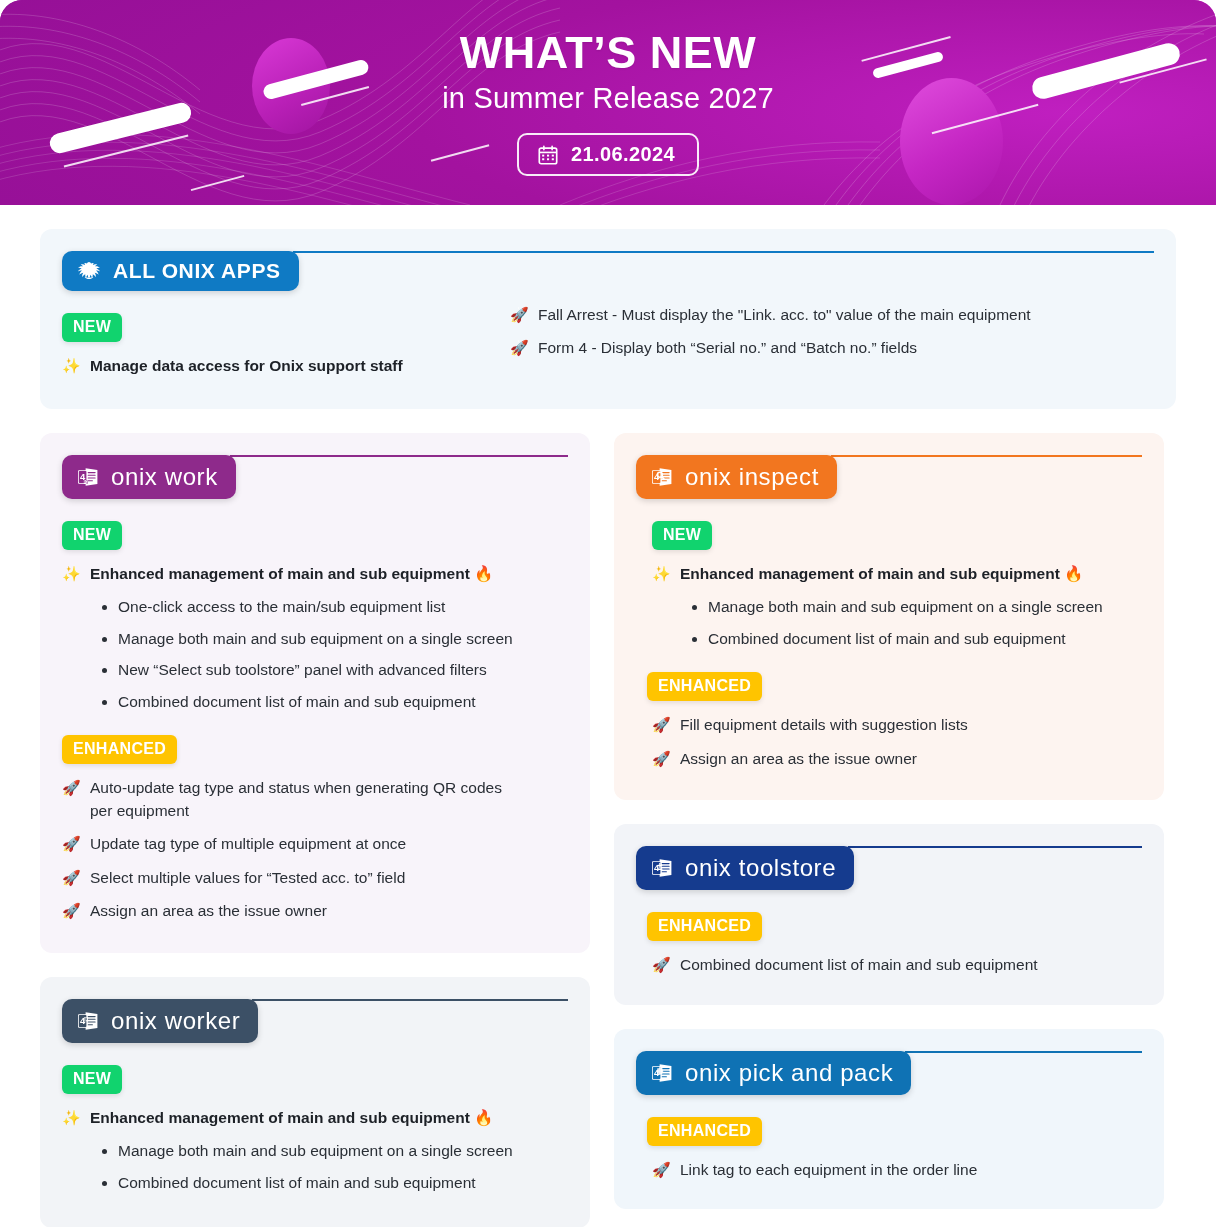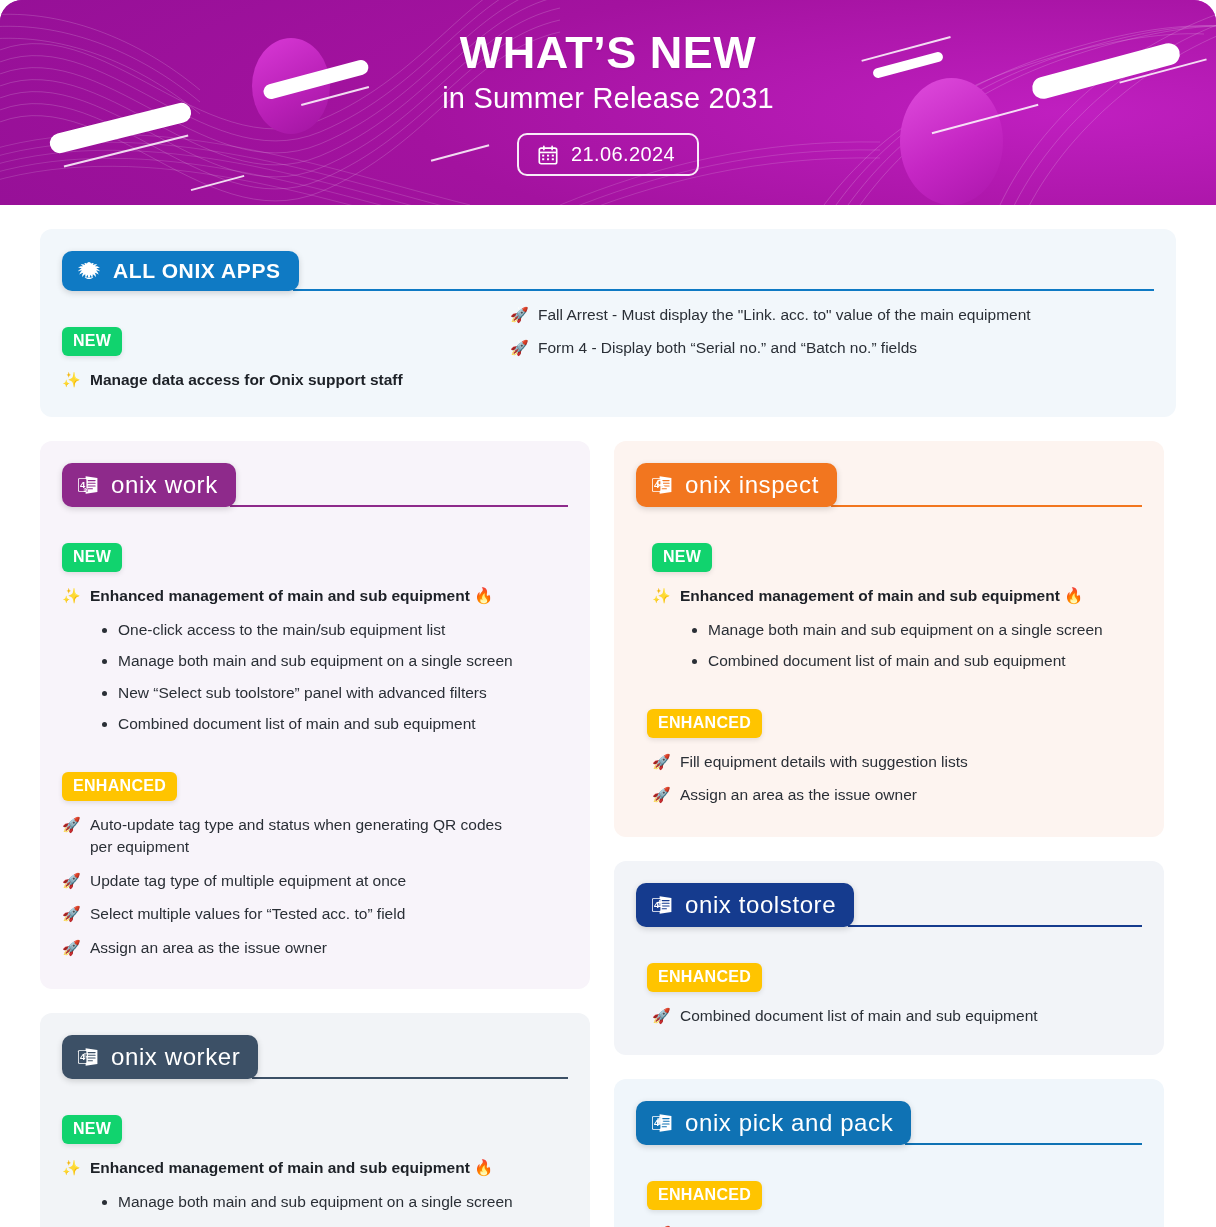--- a/index.html
+++ b/index.html
@@ -50,21 +50,21 @@
     letter-spacing: .2px;
   }
   .date-pill {
     margin-top: 16px;
     display: inline-flex; align-items: center; gap: 12px;
     border: 2px solid rgba(255,255,255,.92);
     border-radius: 10px;
     padding: 8px 22px 8px 18px;
     color: #ffffff;
     font-size: 20px;
-    font-weight: 400;
+    font-weight: 700;
     letter-spacing: .4px;
   }
   .cal-ico { display: block; }
 
   
   .blob { position: absolute; border-radius: 50%; }
   .blob-a {
     left: 252px; top: 38px; width: 78px; height: 96px;
     background: linear-gradient(150deg, #d939d6 0%, #b81fb6 60%, #a014a0 100%);
     z-index: 3;
@@ -103,21 +103,21 @@
   .col-right { width: 550px; }
 
   .card-work     { background: #f8f4fa; padding-bottom: 30px; }
   .card-worker   { background: #f2f4f7; padding-bottom: 34px; }
   .card-inspect  { background: #fdf4f0; padding-bottom: 30px; }
   .card-toolstore{ background: #f2f4f8; padding-bottom: 28px; }
   .card-pick     { background: #f0f6fb; padding-bottom: 28px; }
 
   
   .brand-row {
-    display: flex; align-items: flex-end;
+    display: flex; align-items: flex-start;
     padding: 22px 22px 0 22px;
     position: relative;
   }
   .brand-pill {
     display: inline-flex; align-items: center; gap: 11px;
     border-radius: 10px;
     padding: 8px 18px 8px 14px;
     color: #ffffff;
     box-shadow: 0 2px 6px rgba(0,0,0,.16);
     position: relative; z-index: 2;
@@ -147,21 +147,21 @@
     color: #ffffff;
     font-size: 16px;
     font-weight: 700;
     letter-spacing: .3px;
     padding: 5px 11px 6px 11px;
     box-shadow: 0 2px 5px rgba(0,0,0,.10);
   }
   .badge-new      { background: #11d36e; }
   .badge-enhanced { background: #ffc400; }
   .badge-forms    { background: #c94a0c; }
-  .b-mt-26 { margin-top: 36px; }
+  .b-mt-26 { margin-top: 22px; }
 
   
   .items { padding: 0 22px; margin-top: 13px; }
   .item {
     display: flex; align-items: flex-start; gap: 9px;
     font-size: 15.5px; color: #2a2f36; line-height: 1.45;
     margin-bottom: 11px;
   }
   .item:last-child { margin-bottom: 0; }
   .item .glyph { flex: 0 0 auto; font-size: 15px; line-height: 1.45; width: 19px; text-align: center; }
@@ -238,21 +238,21 @@
     <div class="hair hair-1"></div>
     <div class="hair hair-2"></div>
     <div class="hair hair-3"></div>
     <div class="hair hair-4"></div>
     <div class="hair hair-5"></div>
     <div class="hair hair-6"></div>
     <div class="hair hair-7"></div>
 
     <div class="hero-inner">
       <div class="hero-title">WHAT’S NEW</div>
-      <div class="hero-sub">in Summer Release 2031</div>
+      <div class="hero-sub">in Summer Release 2027</div>
       <div class="date-pill">
         <svg class="cal-ico" width="22" height="22" viewBox="0 0 24 24">
           <rect x="2.5" y="4.5" width="19" height="17" rx="2" fill="none" stroke="#fff" stroke-width="1.8"></rect>
           <path d="M2.5 9.2 H21.5" stroke="#fff" stroke-width="1.8"></path>
           <path d="M7.5 2.6 V6.2 M16.5 2.6 V6.2" stroke="#fff" stroke-width="1.8" stroke-linecap="round"></path>
           <g fill="#fff">
             <rect x="5.6" y="11.6" width="2.3" height="2.1"></rect>
               <rect x="10.9" y="11.6" width="2.3" height="2.1"></rect>
             <rect x="16.1" y="11.6" width="2.3" height="2.1"></rect>
             <rect x="5.6" y="15.6" width="2.3" height="2.1"></rect>

